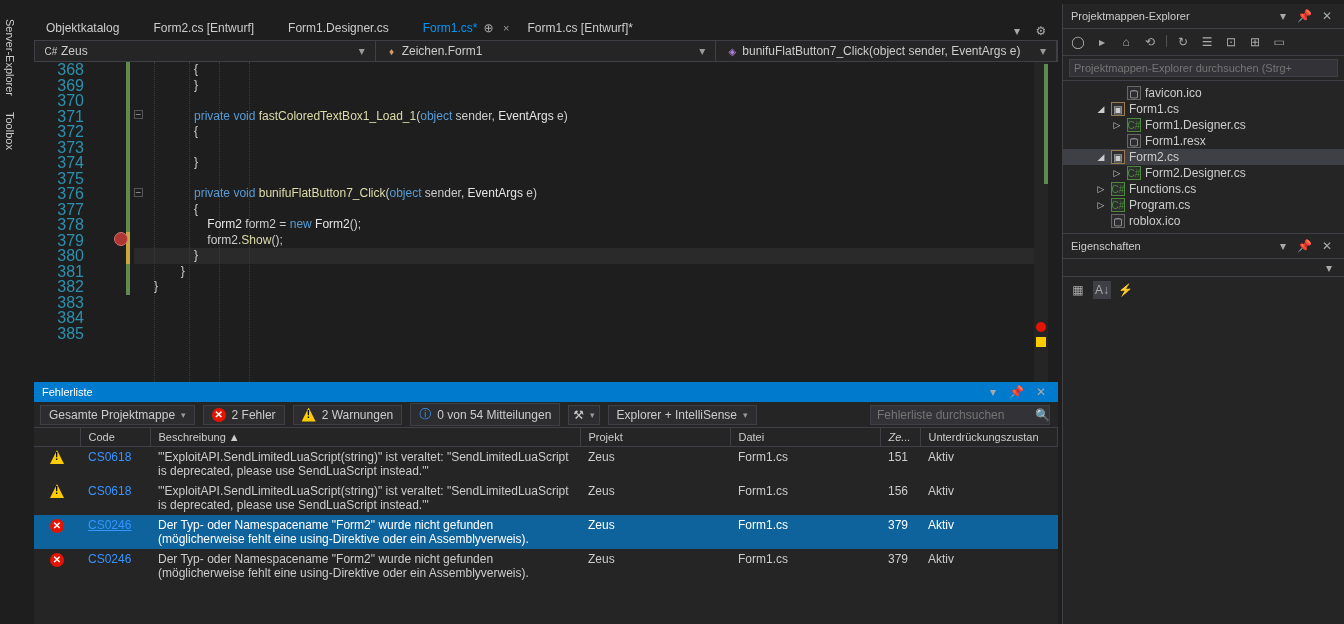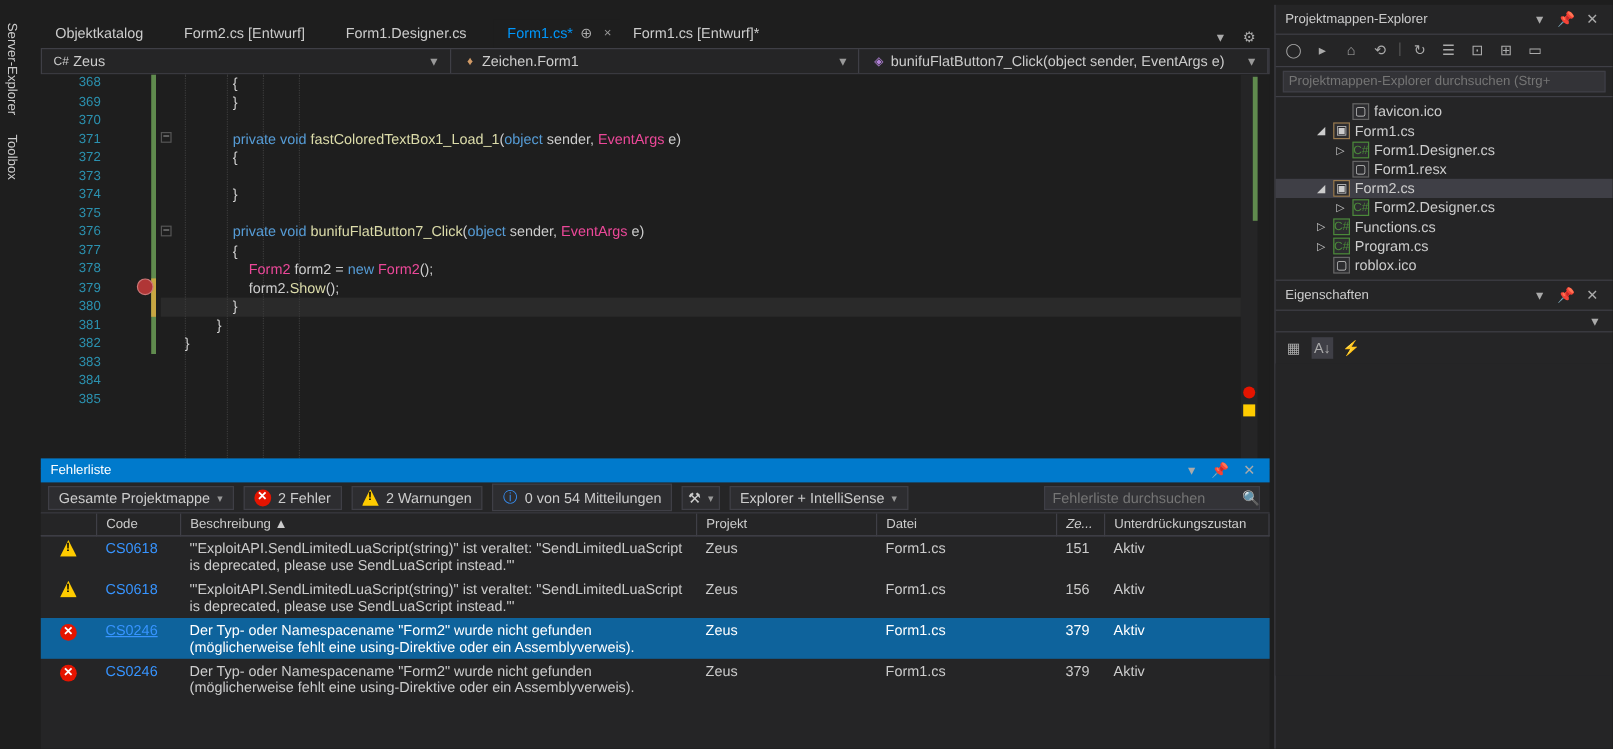--- a/index.html
+++ b/index.html
@@ -18,27 +18,27 @@
 
 
 .navbar { position:absolute; left:34px; top:40px; right:286px; height:22px; background:#252526; display:flex; align-items:center; border:1px solid #3f3f46; }
 .nav-item { padding:0 10px; color:#ccc; font-size:12px; display:flex; align-items:center; gap:4px; border-right:1px solid #3f3f46; height:100%; }
 .nav-item.grow { flex:1; }
 .nav-icon { width:12px; height:12px; display:inline-flex; align-items:center; justify-content:center; font-size:10px; }
 
 
 .editor { position:absolute; left:34px; top:62px; right:286px; bottom:234px; background:#1e1e1e; font-family:Consolas,monospace; font-size:13px; overflow:hidden; }
 .gutter { position:absolute; left:0; top:0; bottom:0; width:60px; text-align:right; color:#6a9955; padding-right:10px; line-height:15.5px; }
-.gutter .ln { color:#2b91af; font-size:11px; }
+.gutter .ln { color:#2b91af; font-size:16px; }
 .fold-col { position:absolute; left:100px; top:0; width:14px; }
 .fold { position:absolute; left:0; font-size:10px; color:#aaa; border:1px solid #555; width:9px; height:9px; line-height:7px; text-align:center; }
 .codearea { position:absolute; left:120px; right:20px; top:0; line-height:15.5px; font-size:12px; white-space:pre; }
 .code-hl { position:absolute; left:100px; right:20px; height:16px; background:#2a2a2a; }
 .kw { color:#569cd6; }
-.type { color:#ec4899; }
+.type { color:#e5e5e5; }
 .fn { color:#dcdcaa; }
 .indent-guide { position:absolute; top:0; bottom:0; width:1px; border-left:1px dotted #3a3a3a; }
 .change-bar { position:absolute; top:0; width:4px; background:#608b4e; }
 .change-bar.yellow { background:#c8a642; }
 .bperror { position:absolute; left:80px; width:14px; height:14px; border-radius:50%; background:#b03636; border:1px solid #c77; }
 
 
 .minimap { position:absolute; right:10px; top:0; bottom:0; width:14px; background:#252526; }
 .mm-green { position:absolute; right:0; width:4px; background:#608b4e; }
 

